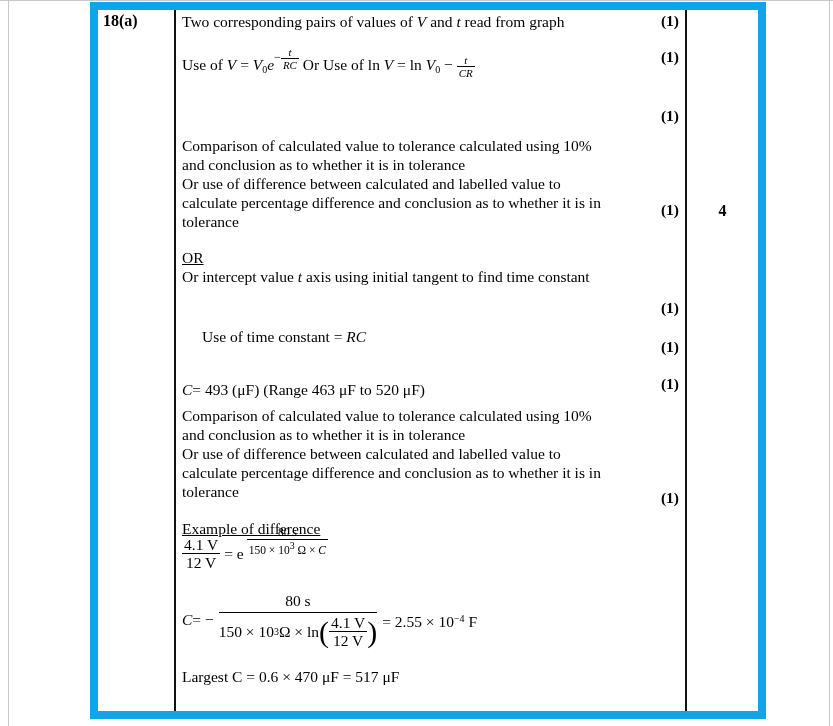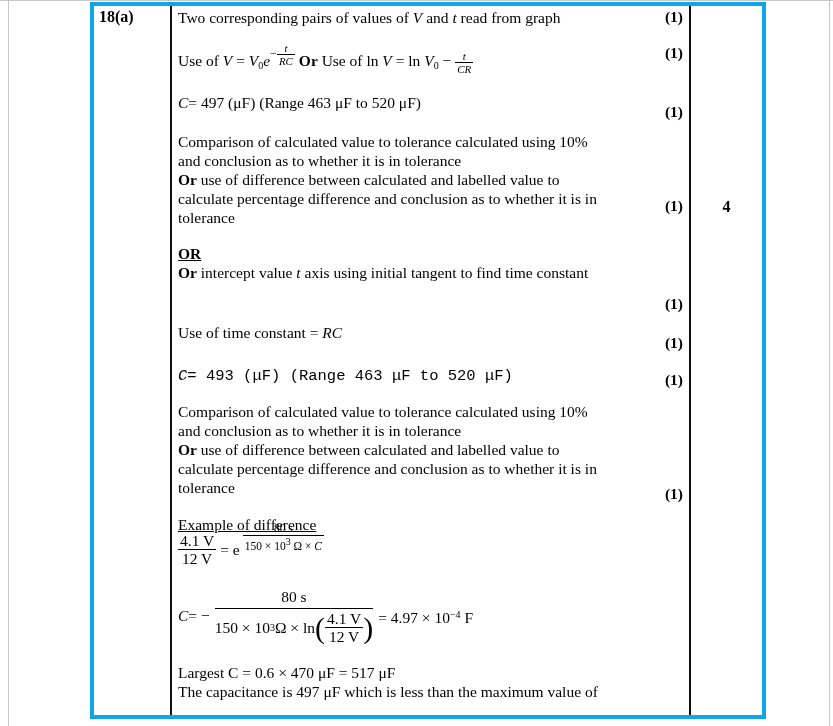--- a/index.html
+++ b/index.html
@@ -8,35 +8,35 @@
     position:relative; width:833px; height:726px; background:#ffffff;
     font-family:"Liberation Serif", serif; color:#000; overflow:hidden;
   }
   .edge { position:absolute; background:#c8c8c8; }
   .edge-top { left:0; top:0; width:833px; height:1px; }
   .edge-left { left:8px; top:0; width:1px; height:726px; }
   .edge-right { left:829px; top:0; width:1px; height:726px; }
 
   .ms-table {
     position:absolute; left:90px; top:2px; width:676px; height:717px;
-    border:4px solid #0ea5e9; display:flex; flex-direction:row;
+    border:8px solid #0ea5e9; display:flex; flex-direction:row;
   }
   .col-q { width:78px; border-right:2px solid #111; padding:2px 0 0 5px; }
   .col-answer { flex:1; position:relative; }
   .col-total { width:73px; border-left:2px solid #111; position:relative; }
 
   .qnum { font-weight:bold; font-size:16px; }
   .total-mark { position:absolute; top:192px; left:0; width:100%; text-align:center;
                 font-weight:bold; font-size:16px; }
 
   .blk { position:absolute; left:6px; font-size:15.5px; line-height:19px; white-space:nowrap; }
   .mark { position:absolute; right:6px; font-weight:bold; font-size:15.5px; line-height:17px; }
 
   .it { font-style:italic; }
-  .b { font-weight:bold; }
+  .b { font-weight:normal; }
   .u { text-decoration:underline; }
   sub.v0 { font-size:10px; vertical-align:-3px; }
   sup.s { font-size:10px; vertical-align:5px; }
 
   
   .fr { display:inline-block; text-align:center; vertical-align:middle; }
   .fr .n { display:block; border-bottom:1px solid #000; padding:0 2px; line-height:1.1; }
   .fr .d { display:block; padding:0 2px; line-height:1.1; }
   .fr-sm { font-size:11px; }
   .exp { position:relative; top:-9px; display:inline-block; font-size:12px; }
@@ -66,42 +66,39 @@
     <div class="col-answer">
 
       <div class="blk" style="top:2px;">
         <span>Two corresponding pairs of values of </span><span class="it">V</span><span> and </span><span class="it">t</span><span> read from graph</span>
       </div>
 
       <div class="blk" style="top:44px;">
         <span>Use of </span><span class="it">V</span><span> = </span><span class="it">V</span><sub class="v0">0</sub><span class="it">e</span><span class="exp"><span>−</span><span class="fr fr-sm"><span class="n it">t</span><span class="d it">RC</span></span></span><span class="b">&nbsp;<span>Or</span></span><span> Use of ln </span><span class="it">V</span><span> = ln </span><span class="it">V</span><sub class="v0">0</sub><span> − </span><span class="fr fr-sm"><span class="n it">t</span><span class="d it">CR</span></span>
       </div>
 
-      <div class="blk" style="top:87px;">
-        <span class="it">C</span><span>= 497 (μF) (Range 463 μF to 520 μF)</span>
-      </div>
 
       <div class="blk" style="top:126px;">
         <div>Comparison of calculated value to tolerance calculated using 10%</div>
         <div>and conclusion as to whether it is in tolerance</div>
         <div><span class="b">Or</span><span> use of difference between calculated and labelled value to</span></div>
         <div>calculate percentage difference and conclusion as to whether it is in</div>
         <div>tolerance</div>
       </div>
 
       <div class="blk" style="top:238px;">
         <div class="b u">OR</div>
         <div><span class="b">Or</span><span> intercept value </span><span class="it">t</span><span> axis using initial tangent to find time constant</span></div>
       </div>
 
-      <div class="blk" style="top:317px;">
+      <div class="blk" style="top:317px;margin-left:20px;">
         <span>Use of time constant = </span><span class="it">RC</span>
       </div>
 
-      <div class="blk" style="top:361px;font-family:Liberation Mono, monospace;">
+      <div class="blk" style="top:370px;">
         <span class="it">C</span><span>= 493 (μF) (Range 463 μF to 520 μF)</span>
       </div>
 
       <div class="blk" style="top:396px;">
         <div>Comparison of calculated value to tolerance calculated using 10%</div>
         <div>and conclusion as to whether it is in tolerance</div>
         <div><span class="b">Or</span><span> use of difference between calculated and labelled value to</span></div>
         <div>calculate percentage difference and conclusion as to whether it is in</div>
         <div>tolerance</div>
       </div>
@@ -132,26 +129,25 @@
               <sup class="s">3</sup>
               <span> Ω × ln</span>
               <span class="paren">(</span>
               <span class="fr">
                 <span class="n">4.1 V</span>
                 <span class="d">12 V</span>
               </span>
               <span class="paren">)</span>
             </span>
         </span>
-        <span><span> = 4.97 × 10</span><sup class="s">−4</sup><span> F</span></span>
+        <span><span> = 2.55 × 10</span><sup class="s">−4</sup><span> F</span></span>
       </div>
 
       <div class="blk" style="top:657px;">
         <div>Largest C = 0.6 × 470 μF = 517 μF</div>
-        <div>The capacitance is 497 μF which is less than the maximum value of</div>
       </div>
 
       <span class="mark" style="top:2px;">(1)</span>
       <span class="mark" style="top:38px;">(1)</span>
       <span class="mark" style="top:97px;">(1)</span>
       <span class="mark" style="top:191px;">(1)</span>
       <span class="mark" style="top:289px;">(1)</span>
       <span class="mark" style="top:328px;">(1)</span>
       <span class="mark" style="top:365px;">(1)</span>
       <span class="mark" style="top:479px;">(1)</span>

